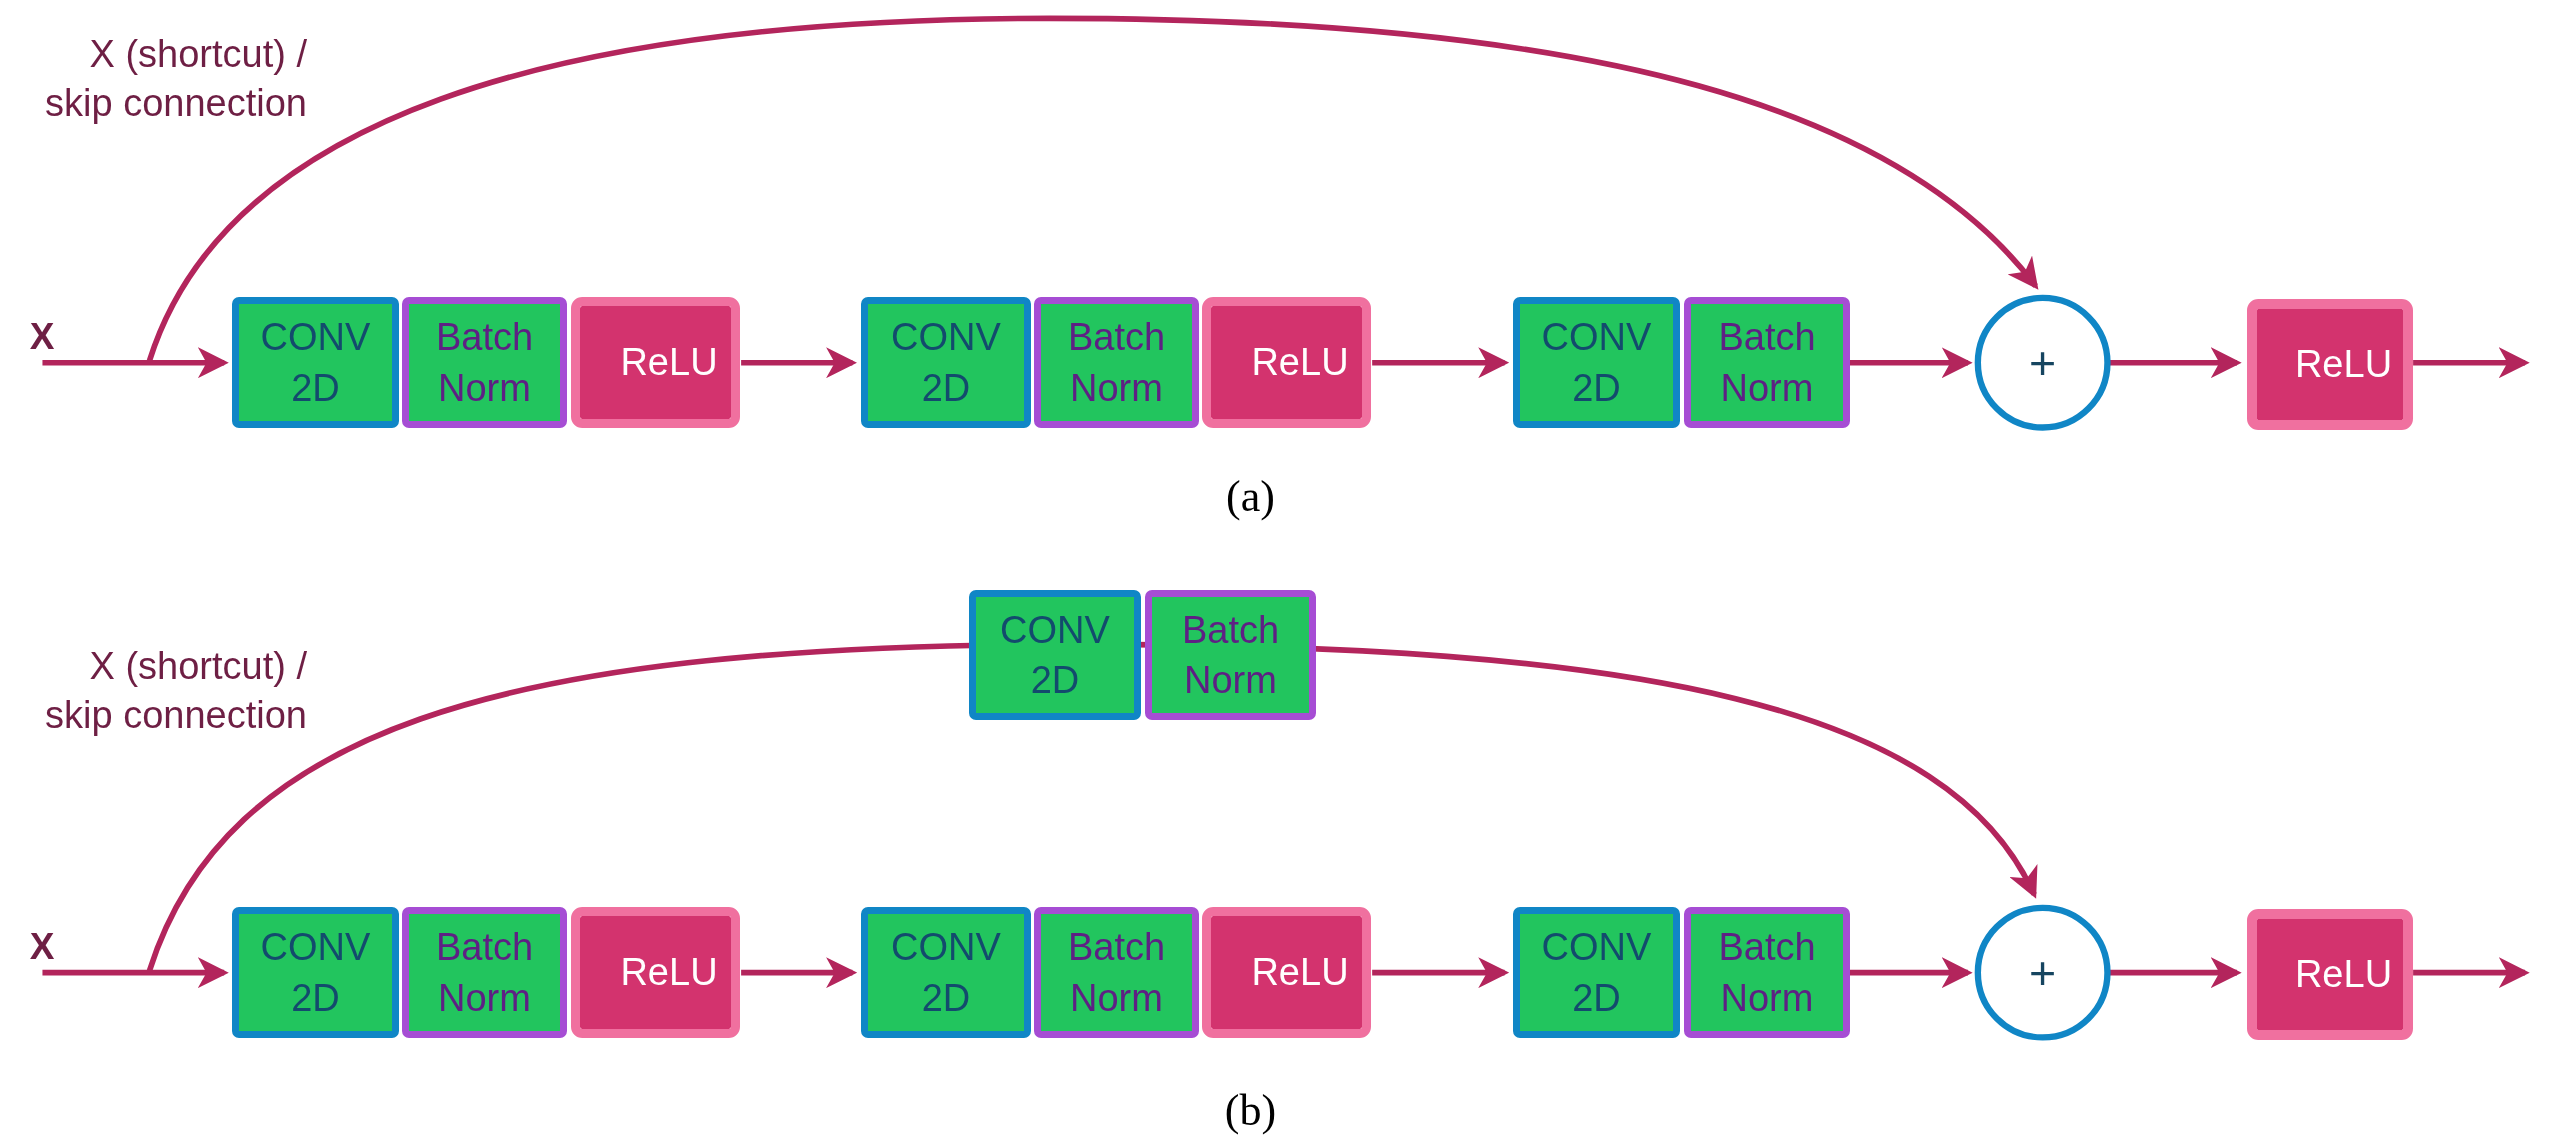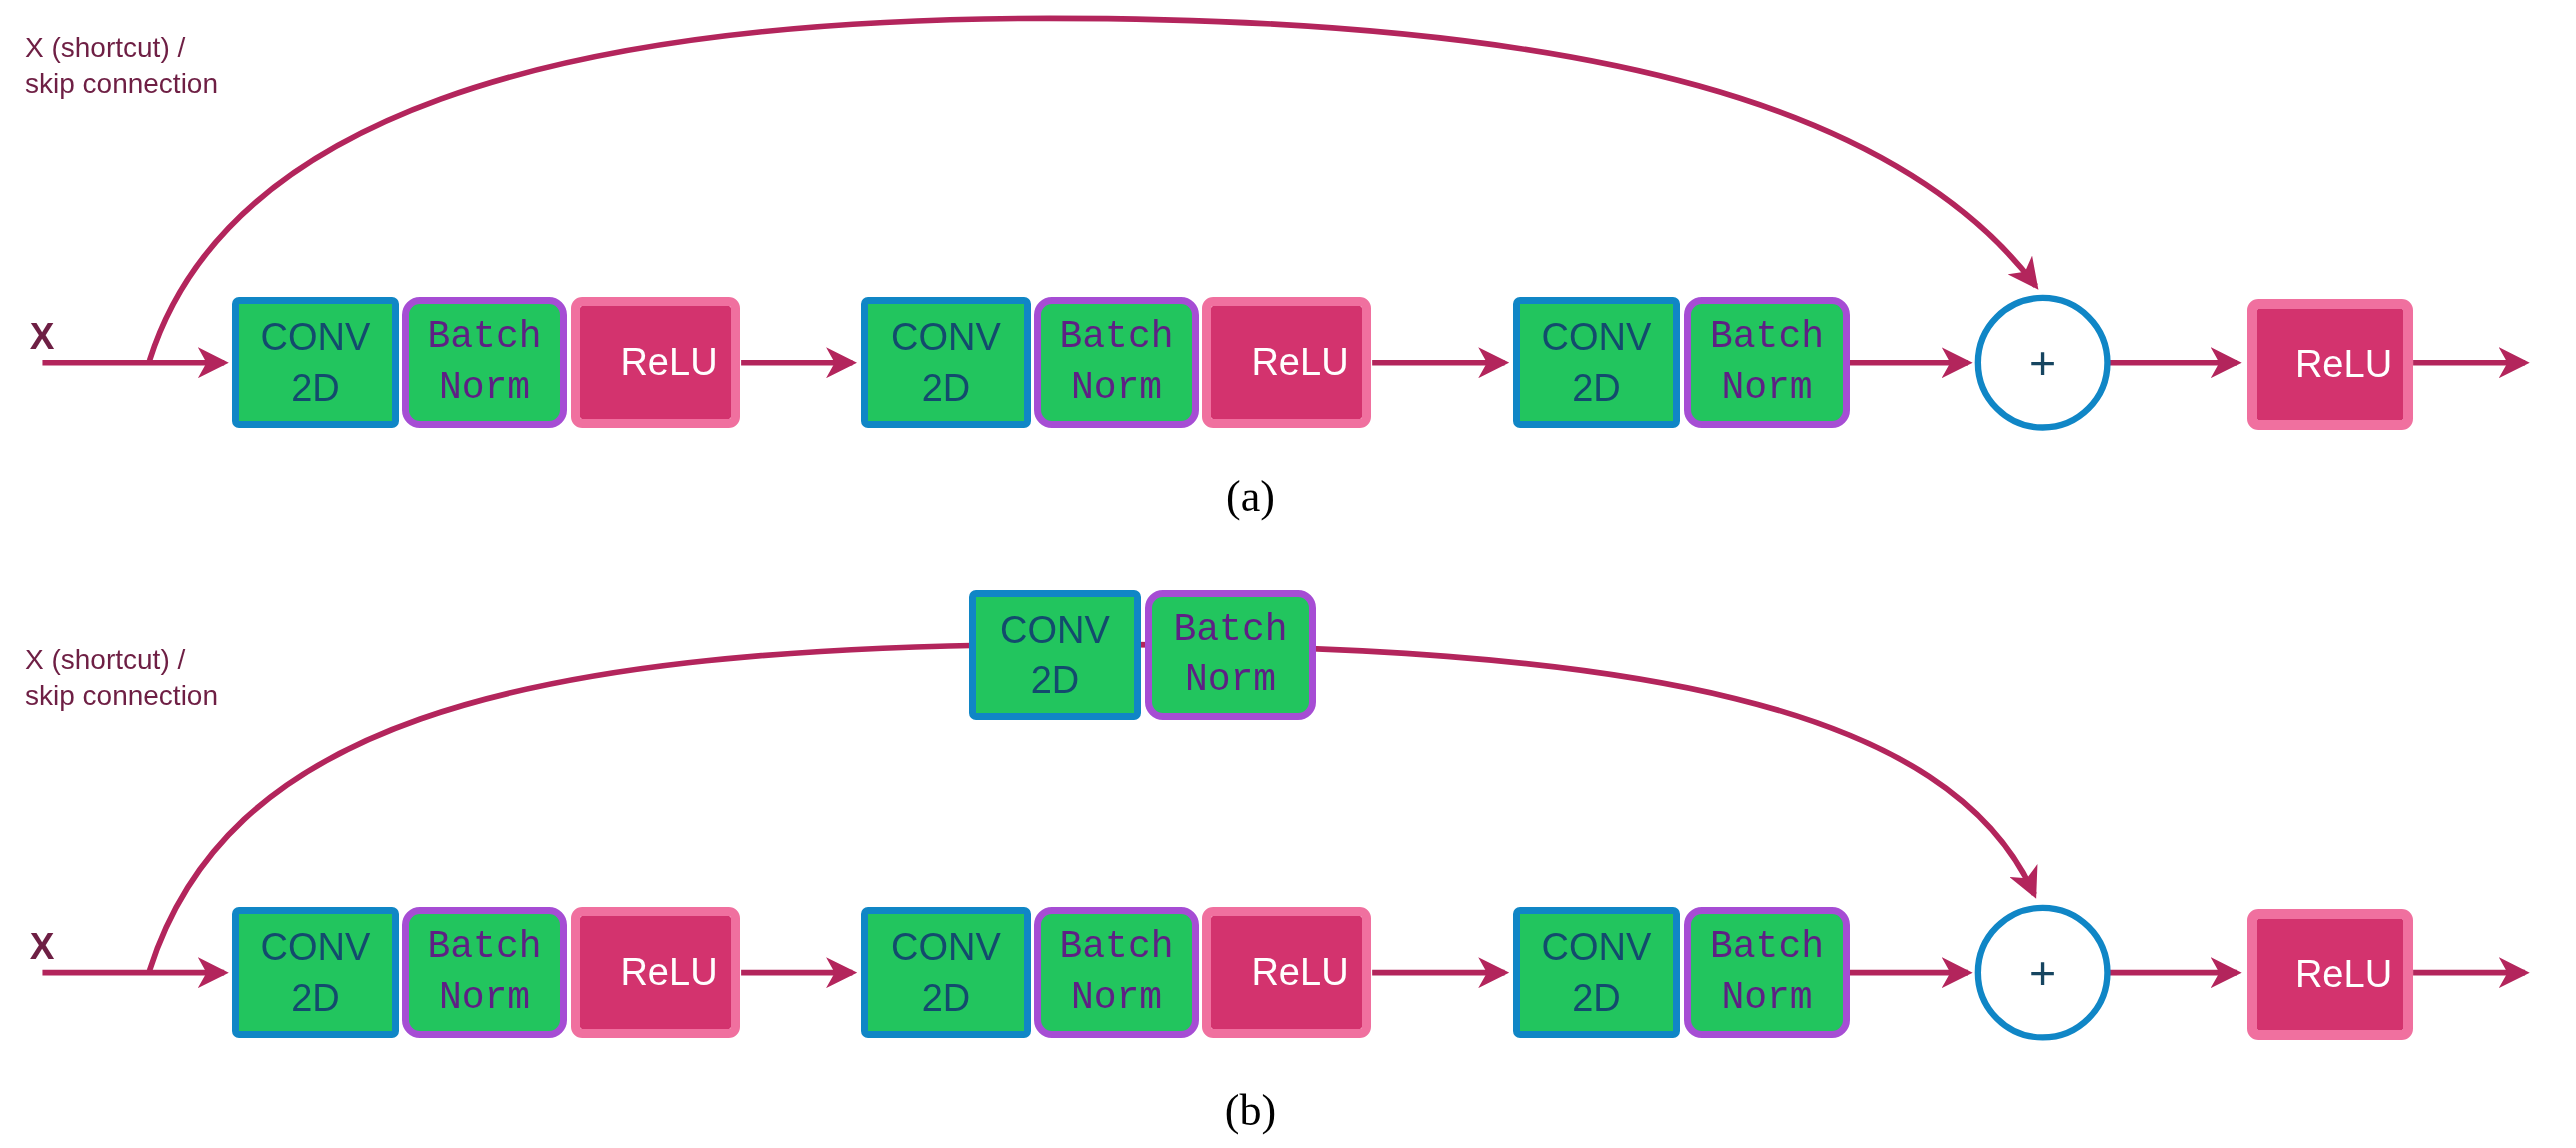--- a/index.html
+++ b/index.html
@@ -16,27 +16,27 @@
   svg.connectors{position:absolute;left:0;top:0;z-index:1;}
   .flow{stroke:var(--arrow);stroke-width:8;fill:none;}
   .skipcurve{stroke:var(--arrow);stroke-width:8;fill:none;}
   .arrowhead{fill:var(--arrow);}
   .adder-circle{fill:#ffffff;stroke:var(--plus-circle-border);stroke-width:9;}
   text.plus{fill:var(--plus-text);font-size:66px;font-family:"Liberation Sans",sans-serif;}
   .box{position:absolute;z-index:2;box-sizing:border-box;display:flex;flex-direction:column;
        align-items:center;justify-content:center;text-align:center;
        font-size:38px;line-height:1.32;background:#22c55e;}
   .conv{border:7px solid var(--conv-border);border-radius:7px;color:var(--conv-text);}
-  .bn{border:7px solid var(--bn-border);border-radius:18px;color:var(--bn-text);font-family:Liberation Mono, monospace;}
+  .bn{border:7px solid var(--bn-border);border-radius:7px;color:var(--bn-text);}
   .relu{border:9.2px solid var(--relu-border);border-radius:11.3px;background:var(--relu-fill);
         background-clip:padding-box;color:var(--relu-text);padding-left:27px;}
   .relu-final{border-width:10.6px;}
   .xlabel{position:absolute;z-index:2;width:59px;text-align:center;font-weight:bold;
           font-size:37px;color:var(--label-text);}
-  .skiplabel{position:absolute;z-index:2;width:282px;text-align:left;font-size:28px;
+  .skiplabel{position:absolute;z-index:2;width:282px;text-align:right;font-size:38px;
              line-height:1.3;color:var(--label-text);}
   .caption{position:absolute;z-index:2;width:211px;text-align:center;font-size:44px;
            font-family:"Liberation Serif",serif;color:var(--caption-text);}
 </style>
 </head>
 <body>
 
 <div class="canvas">
 
   <svg class="connectors" width="2576" height="1148" viewBox="0 0 3657 1630">

